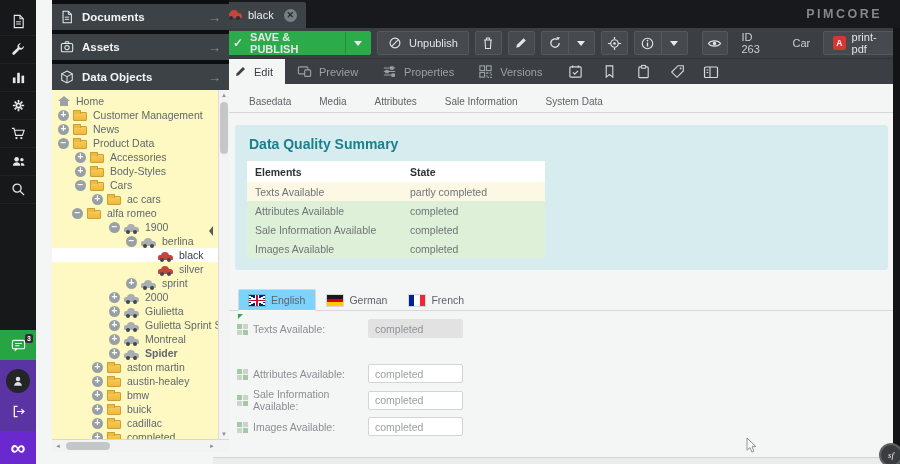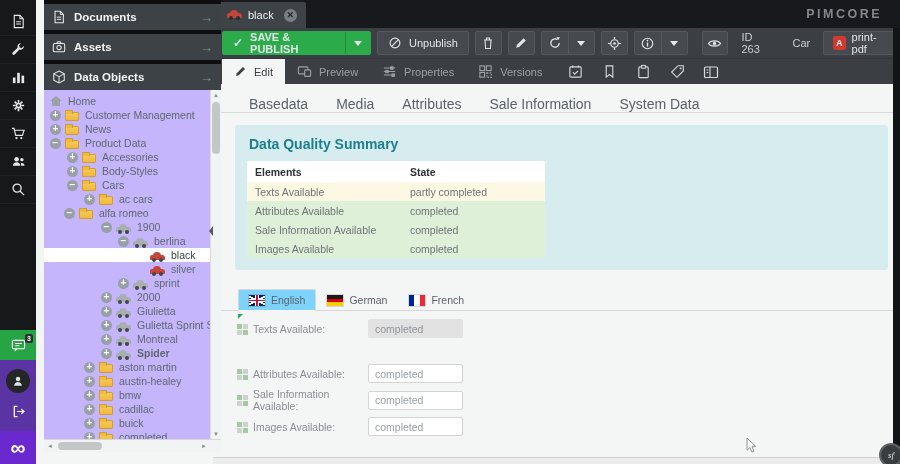--- a/index.html
+++ b/index.html
@@ -13,21 +13,21 @@
   .rail-btn{width:36px;height:28px;display:flex;align-items:center;justify-content:center;border-bottom:1px solid rgba(255,255,255,0.04);cursor:pointer}
   .rail-spacer{flex:1}
   .rail-chat{width:36px;height:30px;background:#27a544;display:flex;align-items:center;justify-content:center;position:relative;cursor:pointer}
   .chat-badge{position:absolute;top:4px;right:3px;background:#2c2f32;color:#fff;font-size:7px;line-height:9px;padding:0 2px;border-radius:2px;font-weight:bold}
   .rail-purple{width:36px;background:#5b34a4;display:flex;flex-direction:column;align-items:center;padding:9px 0 8px}
   .avatar-circle{width:24px;height:24px;border-radius:50%;background:#232527;display:flex;align-items:center;justify-content:center;cursor:pointer}
   .rail-logout{margin-top:11px;cursor:pointer}
   .rail-logo{width:36px;height:33px;background:#6a28cf;display:flex;align-items:center;justify-content:center;color:#fff;font-size:21px;font-weight:bold;line-height:1}
 
   
-  .sidebar{position:absolute;left:44px;top:0;width:177px;height:452px;background:#c4b5fd;z-index:20}
+  .sidebar{position:absolute;left:52px;top:0;width:177px;height:452px;background:#fef9c3;z-index:20}
   .acc-wrap{background:#0d0e10;padding-top:4px}
   .acc-header{height:26px;background:#3d4246;display:flex;align-items:center;padding:0 8px;margin-bottom:4px;cursor:pointer}
   .acc-header .acc-label{color:#f2f4f5;font-size:11.5px;font-weight:bold;margin-left:8px;flex:1}
   .acc-arrow{color:#8b9094;font-size:13px;line-height:1}
   .tree{position:absolute;left:0;right:11px;top:90px;bottom:13px;overflow:hidden;padding-top:4px}
   .trow{display:flex;align-items:center;height:14px;white-space:nowrap;cursor:pointer}
   .trow.sel{background:#fff}
   .tlabel{font-size:10.5px;color:#5f686d;margin-left:1px}
   .trow.sel .tlabel{color:#3c4246}
   .exp{width:11px;height:11px;border-radius:50%;background:#99a0a5;color:#fdfdfd;font-size:10px;line-height:10px;text-align:center;margin-right:4px;flex:none;font-weight:bold}
@@ -84,21 +84,21 @@
   .toolbar2{height:26px;background:#3b3f43;display:flex;align-items:stretch;padding-left:9px;border-top:1px solid #333639}
   .nav-tab{display:flex;align-items:center;gap:7px;padding:0 12px;color:#9aa1a7;font-size:11px;cursor:pointer}
   .nav-tab.on{background:#f4f5f5;color:#3a3e42}
   .tb2-icons{display:flex;align-items:center;gap:0;margin-left:4px}
   .tb2-icon{width:34px;display:flex;align-items:center;justify-content:center;cursor:pointer;height:100%}
 
   .content{position:absolute;top:84px;left:0;right:7px;bottom:0;background:#f4f5f5}
   .right-edge{position:absolute;top:28px;right:0;bottom:0;width:7px;background:#121416}
 
   .objtabs{display:flex;align-items:flex-end;height:27px;margin-top:2px;padding-left:22px;border-bottom:1px solid #d8d8d8}
-  .objtab{height:24px;display:flex;align-items:flex-end;padding:0 13px;font-size:14px;color:#5c6368;cursor:pointer;margin-bottom:-1px;border:1px solid transparent}
+  .objtab{height:24px;display:flex;align-items:center;padding:0 13px;font-size:10px;color:#5c6368;cursor:pointer;margin-bottom:-1px;border:1px solid transparent}
   .objtab.on{background:#fdfdfd;border-color:#d8d8d8;border-bottom-color:#fdfdfd;border-radius:2px 2px 0 0;color:#4a5054}
 
   .summary{margin:12px 5px 0 22px;background:#d7ecee;border-radius:3px;padding:9px 12px 12px}
   .summary-title{color:#1a7f8e;font-size:14px;font-weight:bold;margin:2px 0 9px 2px}
   .stable{width:298px;background:#fff;font-size:10.5px}
   .srow{display:flex}
   .srow span{padding:3.5px 8px}
   .sc1{width:155px}
   .sc2{flex:1}
   .shead span{font-weight:bold;color:#2e3234;padding:4.5px 8px}
@@ -378,27 +378,27 @@
 
         <div class="trow" style="padding-left: 40px;">
           <span class="exp exp-plus"></span>
           <span class="ticon ticon-folder"></span>
           <span class="tlabel">bmw</span>
         </div>
 
         <div class="trow" style="padding-left: 40px;">
           <span class="exp exp-plus"></span>
           <span class="ticon ticon-folder"></span>
+          <span class="tlabel">buick</span>
+        </div>
+
+        <div class="trow" style="padding-left: 40px;">
+          <span class="exp exp-plus"></span>
+          <span class="ticon ticon-folder"></span>
           <span class="tlabel">cadillac</span>
-        </div>
-
-        <div class="trow" style="padding-left: 40px;">
-          <span class="exp exp-plus"></span>
-          <span class="ticon ticon-folder"></span>
-          <span class="tlabel">buick</span>
         </div>
 
         <div class="trow" style="padding-left: 40px;">
           <span class="exp exp-plus"></span>
           <span class="ticon ticon-folder"></span>
           <span class="tlabel">completed</span>
         </div>
 
         <div class="trow" style="padding-left: 40px;">
           <span class="exp exp-plus"></span>

